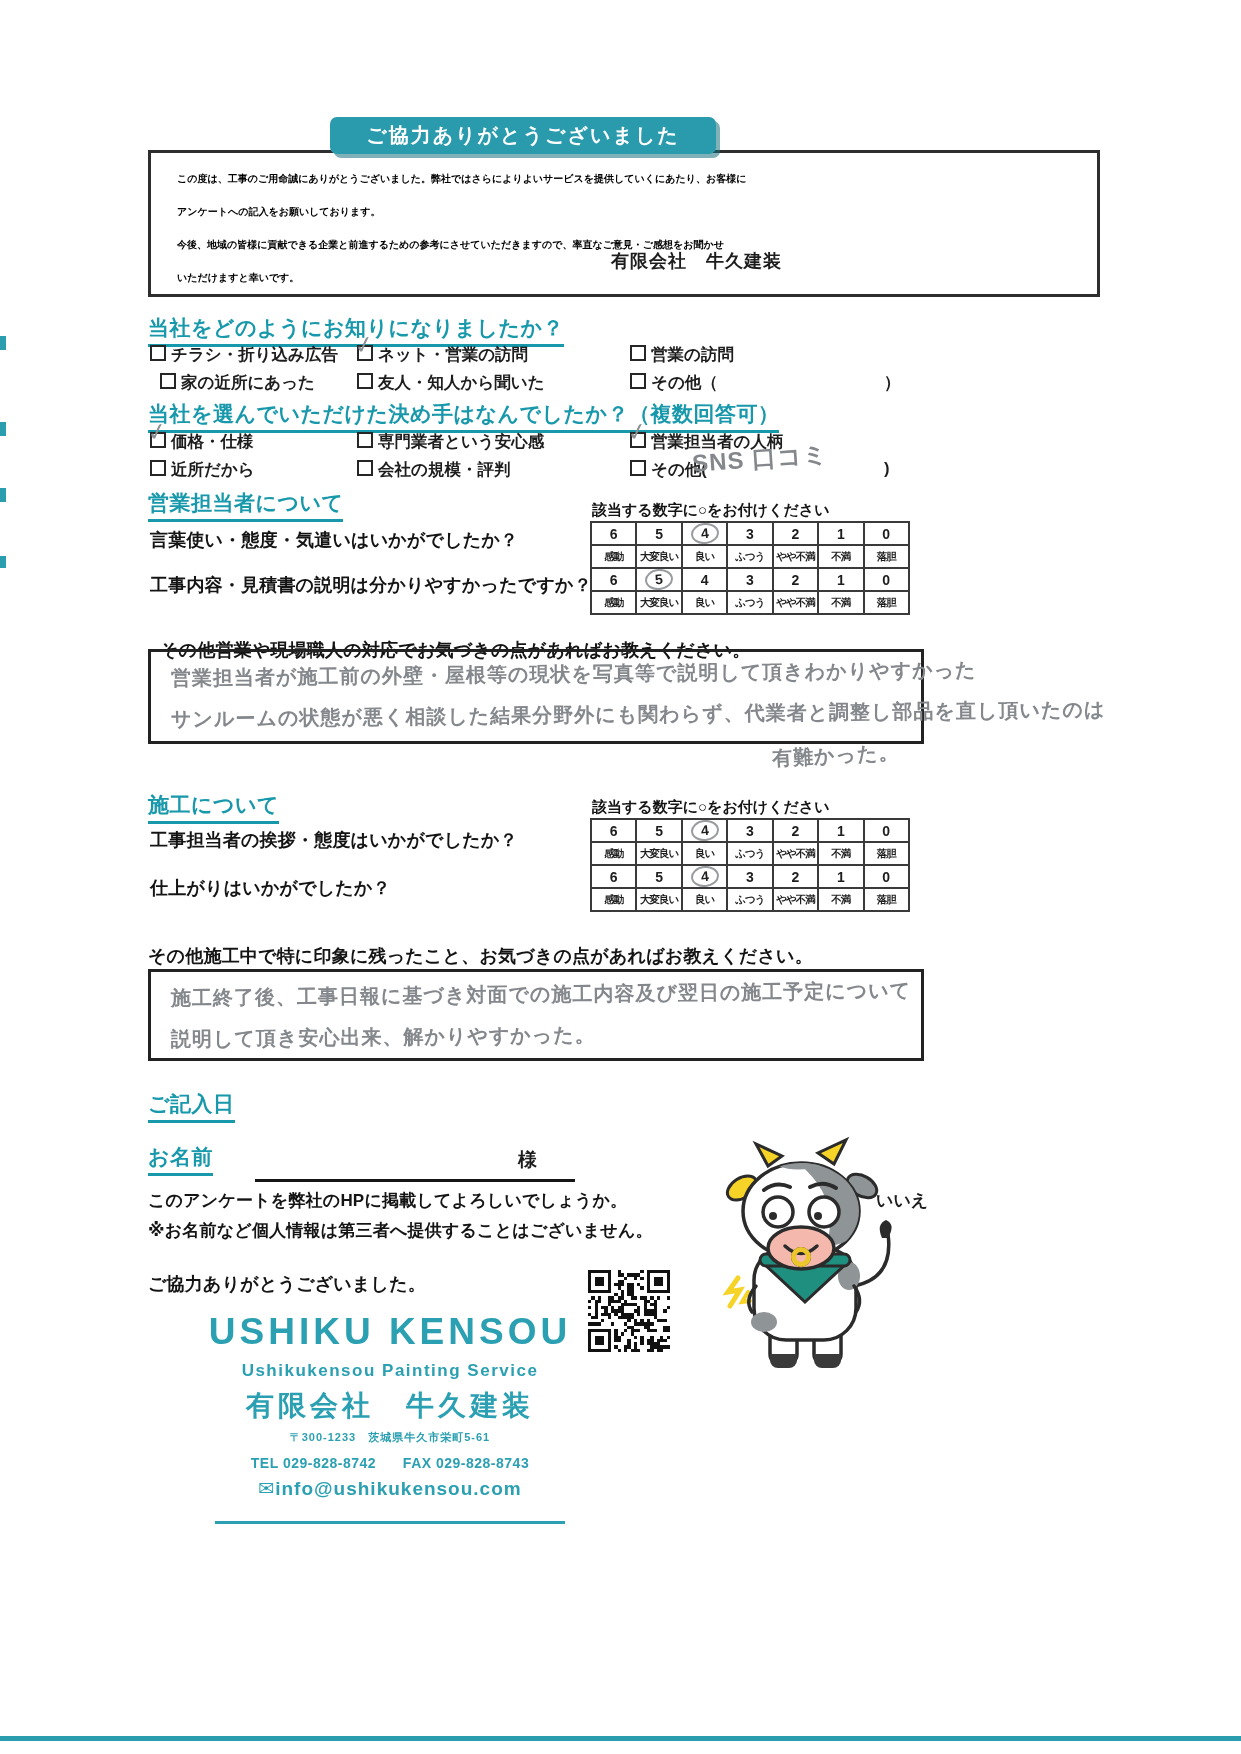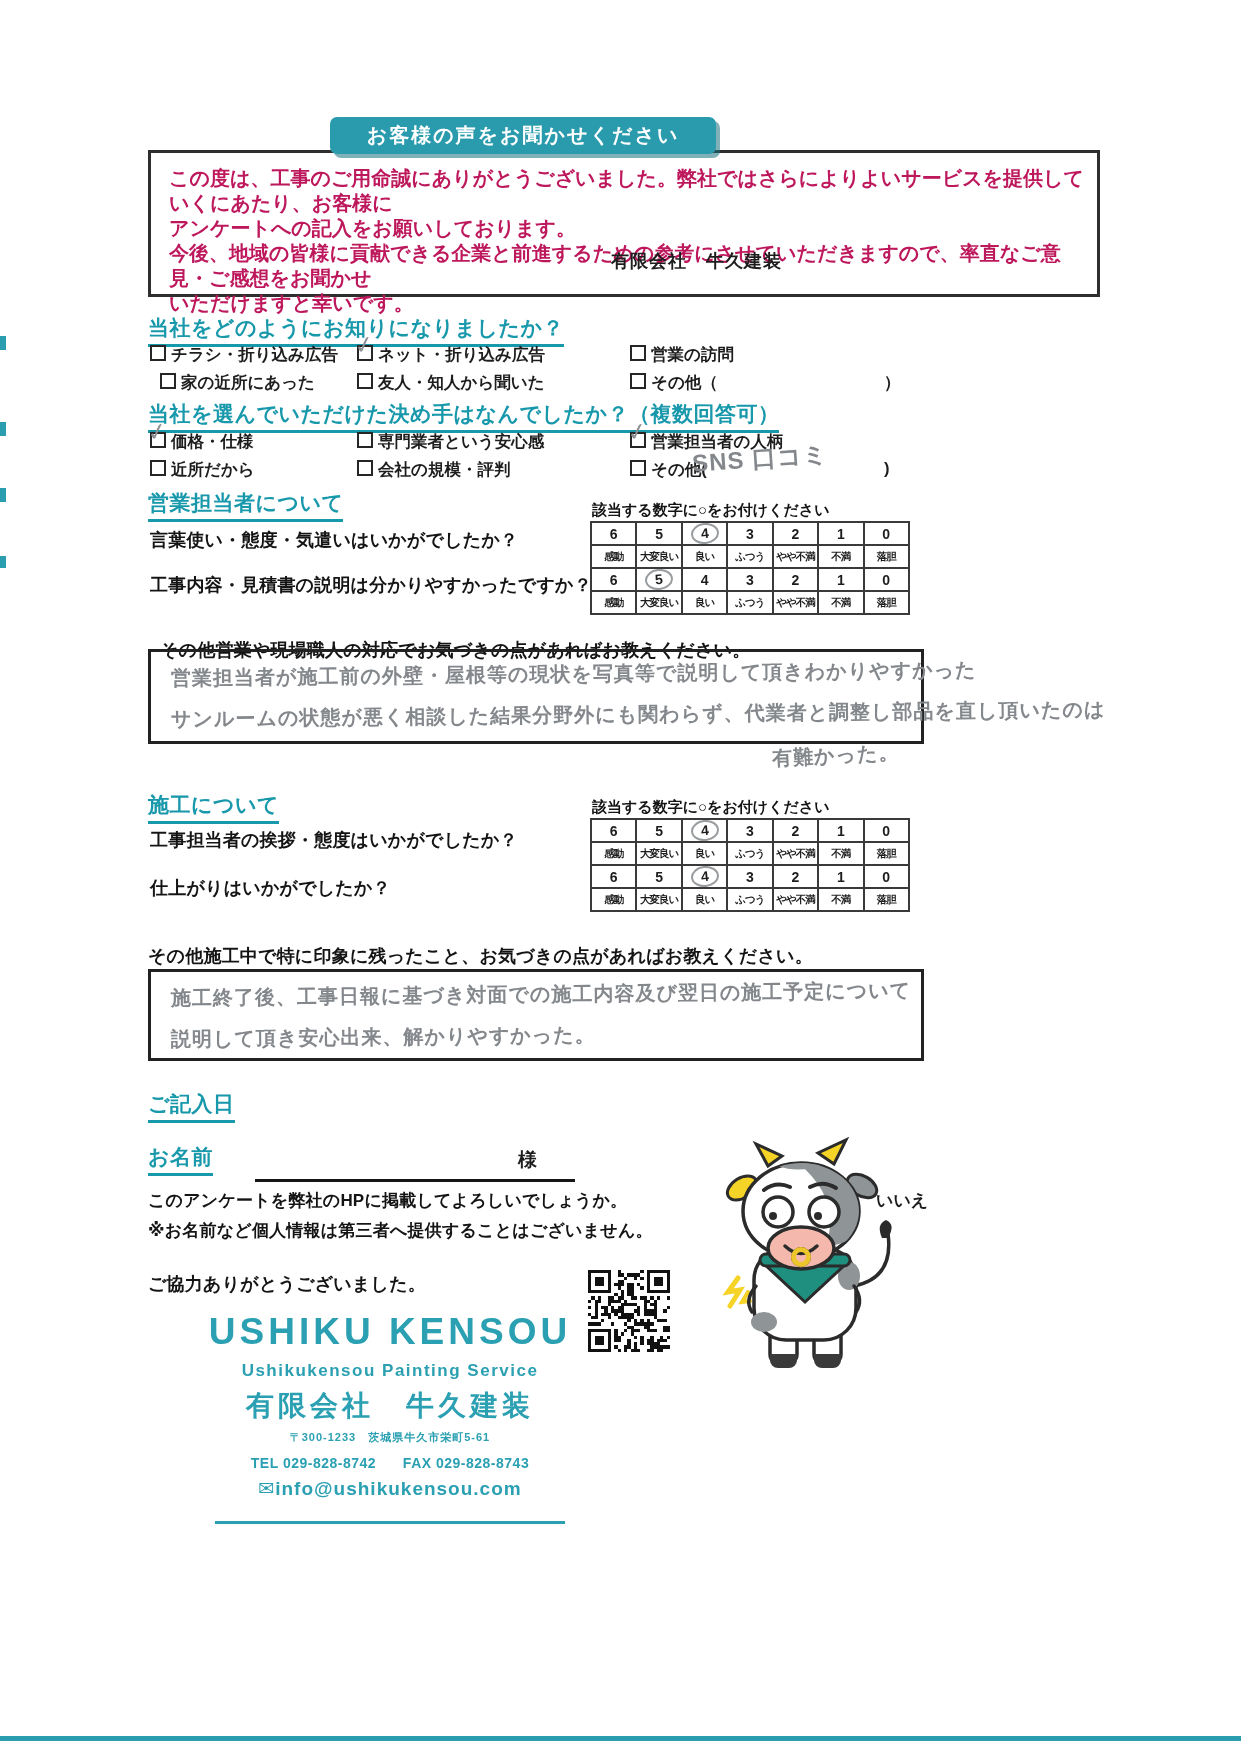--- a/index.html
+++ b/index.html
@@ -11,21 +11,21 @@
   .bottom-rule{position:absolute;left:0;top:1736px;width:1241px;height:5px;background:#2a9dae;}
 
   
   .banner{position:absolute;left:330px;top:117px;width:386px;height:37px;background:#2a9bad;
           border-radius:7px;box-shadow:4px 4px 0 rgba(24,112,126,.55);
           display:flex;align-items:center;justify-content:center;z-index:3;}
   .banner span{color:#ffffff;font-size:20px;font-weight:800;letter-spacing:2px;}
 
   
   .intro-box{position:absolute;left:148px;top:150px;width:946px;height:141px;border:3px solid #2e2e2e;z-index:1;}
-  .intro-box p{margin:0;padding:0 0 0 18px;font-size:20px;font-weight:600;line-height:25px;color:#be185d;}
+  .intro-box p{margin:8px;padding:0 0 0 18px;font-size:10px;font-weight:600;line-height:25px;color:#000000;}
   .intro-box p:first-child{margin-top:13px;}
   .signature{position:absolute;left:460px;top:96px;font-size:18px;font-weight:800;letter-spacing:1px;}
 
   
   .sec-head{position:absolute;font-size:21px;font-weight:800;color:#1898ab;letter-spacing:.5px;
             border-bottom:3px solid #1898ab;padding-bottom:2px;white-space:nowrap;}
 
   
   .opt{position:absolute;height:24px;font-size:16.5px;font-weight:700;color:#1d1d1d;white-space:nowrap;}
   .cb{position:relative;display:inline-block;width:12px;height:12px;border:2.5px solid #262626;
@@ -80,37 +80,37 @@
 
 <div class="page">
 
   <div class="edge-dash" style="top:336px;height:14px;"></div>
   <div class="edge-dash" style="top:422px;height:14px;"></div>
   <div class="edge-dash" style="top:488px;height:14px;"></div>
   <div class="edge-dash" style="top:556px;height:12px;"></div>
   <div class="bottom-rule"></div>
 
   <div class="banner">
-    <span>お客様の声をお聞かせください</span>
+    <span>ご協力ありがとうございました</span>
   </div>
 
   <div class="intro-box">
     <p>この度は、工事のご用命誠にありがとうございました。弊社ではさらによりよいサービスを提供していくにあたり、お客様に</p>
     <p>アンケートへの記入をお願いしております。</p>
     <p>今後、地域の皆様に貢献できる企業と前進するための参考にさせていただきますので、率直なご意見・ご感想をお聞かせ</p>
     <p>いただけますと幸いです。</p>
     <div class="signature">有限会社　牛久建装</div>
   </div>
 
   <div class="sec-head" style="left:148px;top:314px;">当社をどのようにお知りになりましたか？</div>
   <div class="opt" style="left:150px;top:344px;">
     <span class="cb"></span><span>チラシ・折り込み広告</span>
   </div>
   <div class="opt" style="left:357px;top:344px;">
-    <span class="cb checked"><span class="tick">✓</span></span><span>ネット・折り込み広告</span>
+    <span class="cb checked"><span class="tick">✓</span></span><span>ネット・営業の訪問</span>
   </div>
   <div class="opt" style="left:630px;top:344px;">
     <span class="cb"></span><span>営業の訪問</span>
   </div>
   <div class="opt" style="left:160px;top:372px;">
     <span class="cb"></span><span>家の近所にあった</span>
   </div>
   <div class="opt" style="left:357px;top:372px;">
     <span class="cb"></span><span>友人・知人から聞いた</span>
   </div>

